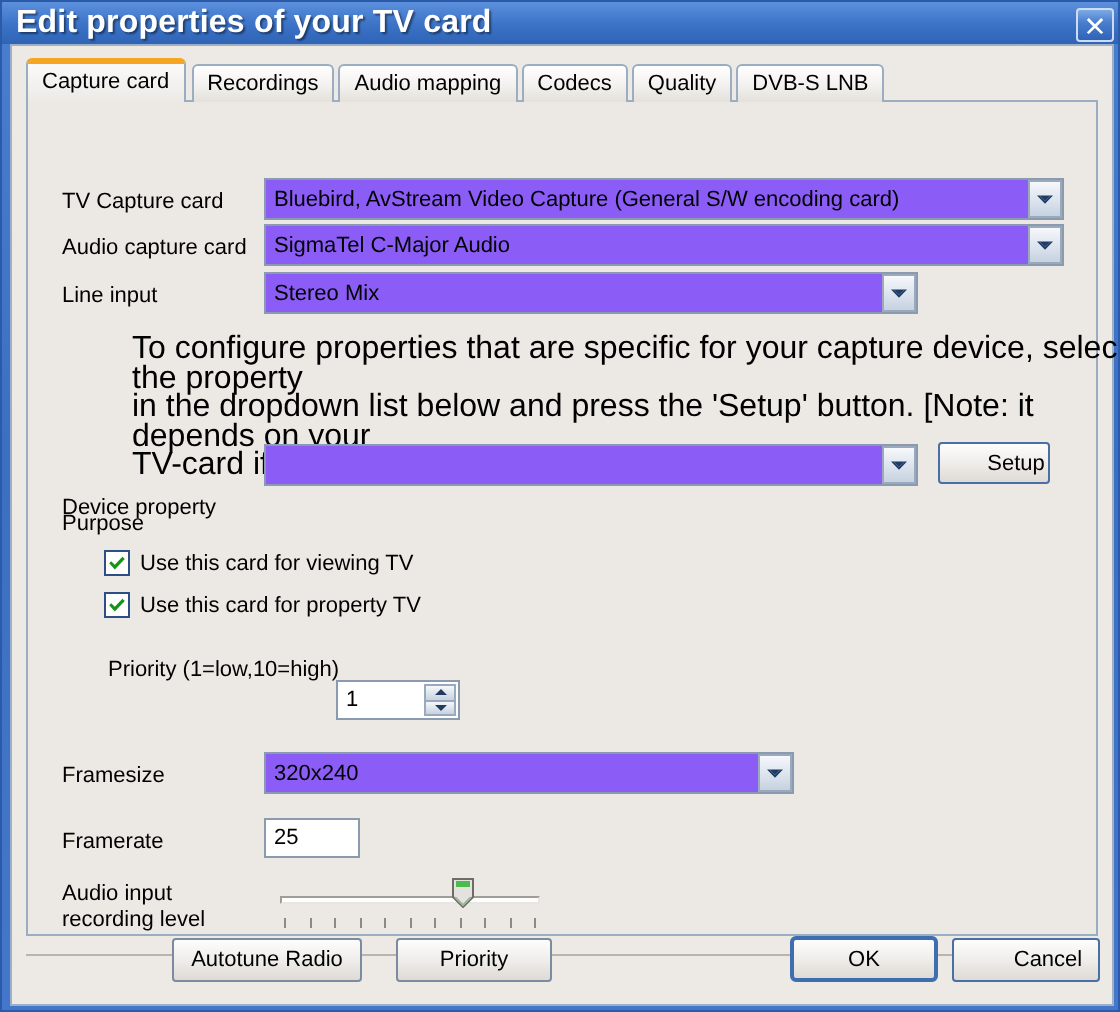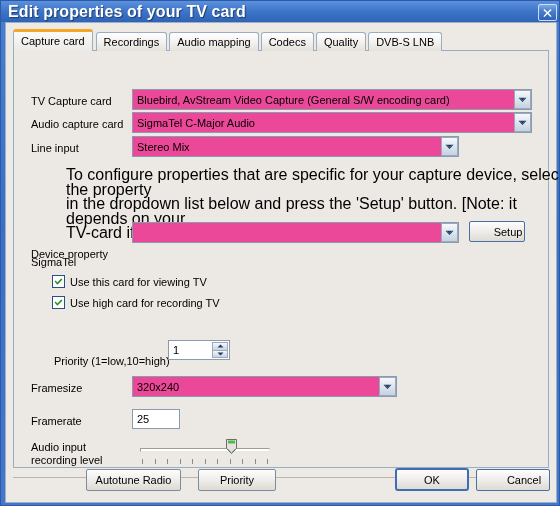--- a/index.html
+++ b/index.html
@@ -126,21 +126,21 @@
     font-size: 11px;
     color: #000000;
     white-space: nowrap;
   }
 
   
   .combo {
     position: absolute;
     height: 21px;
     box-sizing: border-box;
-    background: #ec4899;
+    background: #8b5cf6;
     border: 1px solid #8a9bb0;
     display: flex;
     align-items: center;
     cursor: pointer;
   }
   .combo .val {
     flex: 1;
     padding-left: 4px;
     font-size: 11px;
     color: #000000;
@@ -387,39 +387,39 @@
         <div class="val"></div>
         <div class="arrow">
           <svg width="9" height="6" viewBox="0 0 9 6">
               <path d="M0.5 0.7 L4.5 4.9 L8.5 0.7 L7.2 0.7 L4.5 3.4 L1.8 0.7 Z" fill="#1f3b66"></path>
               <path d="M1.8 0.7 L4.5 3.4 L7.2 0.7 Z" fill="#1f3b66"></path>
             </svg>
         </div>
       </div>
       <div class="btn accent" style="left:455px; top:170px; width:56px; height:21px;">Setup</div>
 
-      <div class="lbl" style="left:17px; top:205px;">SigmaTel</div>
+      <div class="lbl" style="left:17px; top:205px;">Purpose</div>
       <div class="cbrow" style="left:38px; top:224px;">
         <span class="cbox">
           <svg width="9" height="8" viewBox="0 0 9 8">
             <path d="M0.6 3.6 L1.6 2.6 L3.4 4.4 L7.2 0.4 L8.4 1.5 L3.4 6.8 Z" fill="#169416"></path>
           </svg>
         </span>
         <span>Use this card for viewing TV</span>
       </div>
       <div class="cbrow" style="left:38px; top:245px;">
         <span class="cbox">
           <svg width="9" height="8" viewBox="0 0 9 8">
             <path d="M0.6 3.6 L1.6 2.6 L3.4 4.4 L7.2 0.4 L8.4 1.5 L3.4 6.8 Z" fill="#169416"></path>
           </svg>
         </span>
-        <span>Use high card for recording TV</span>
-      </div>
-
-      <div class="lbl" style="left:17px; top:304px;padding-left:23px;">Priority (1=low,10=high)</div>
+        <span>Use this card for property TV</span>
+      </div>
+
+      <div class="lbl" style="left:17px; top:278px;padding-left:23px;">Priority (1=low,10=high)</div>
       <div class="spin" style="left:154px; top:289px; width:62px;">
         <div class="sv">1</div>
         <div class="sbtns">
           <div class="sb">
             <svg width="7" height="4" viewBox="0 0 7 4">
                 <path d="M3.5 0.5 L6.5 3.5 L0.5 3.5 Z" fill="#233b5e"></path>
               </svg>
           </div>
           <div class="sb">
             <svg width="7" height="4" viewBox="0 0 7 4">

